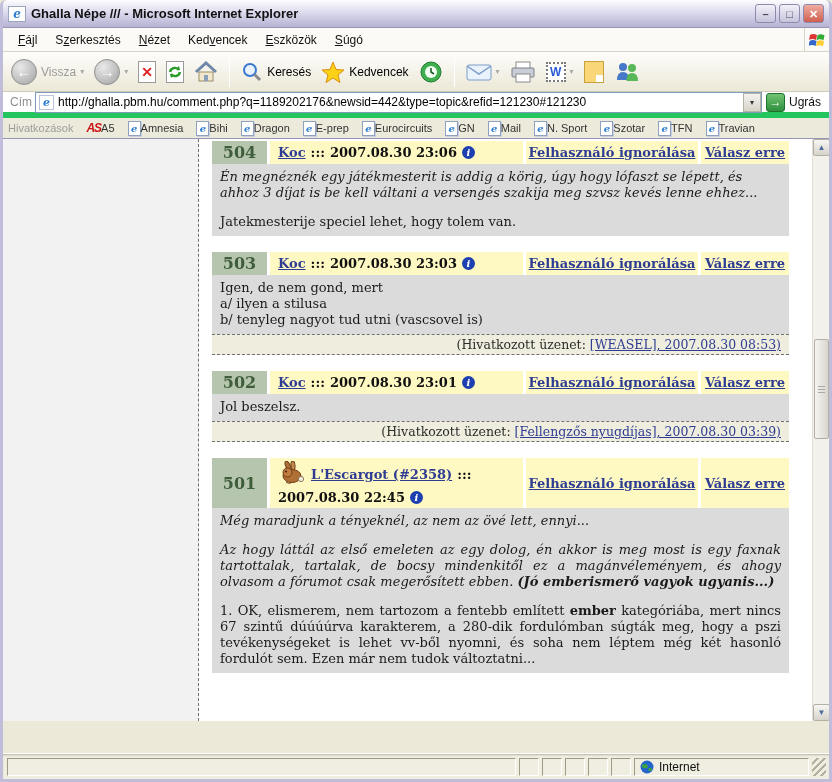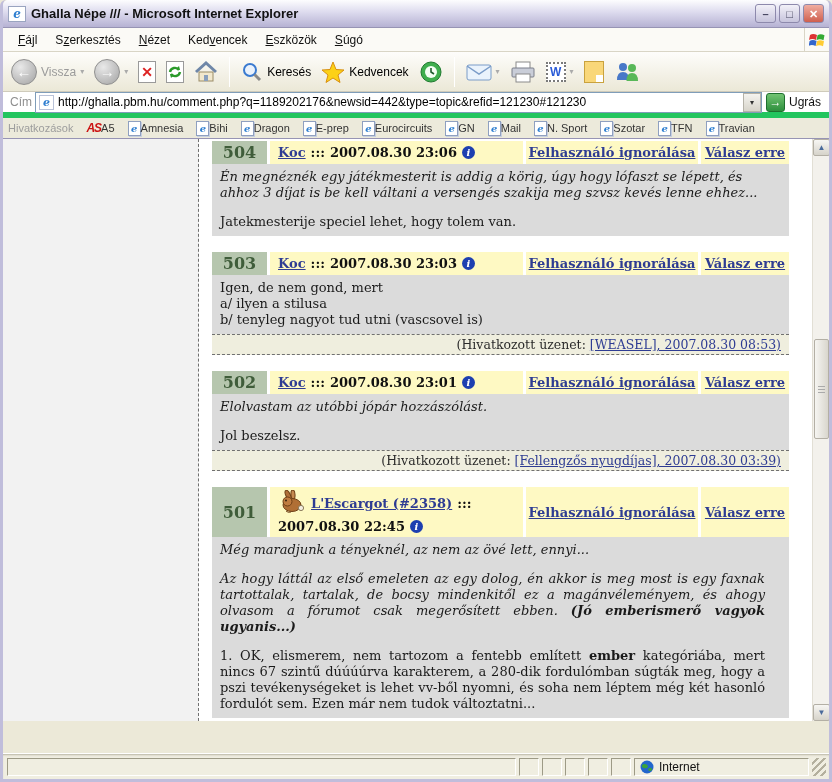--- a/index.html
+++ b/index.html
@@ -87,21 +87,21 @@
   .ignore-cell { width:172px; flex:none; justify-content:center; }
   .reply-cell { width:88px; flex:none; justify-content:center; }
   .plink { color:#2e3c93; font-weight:bold; text-decoration:underline; cursor:pointer; white-space:nowrap; }
   .hsep, .hdate { font-weight:bold; color:#111; white-space:nowrap; }
   .info-icon { width:13px; height:13px; flex:none; border-radius:50%; background:#1d3fb0; color:#fff;
     font-family:"DejaVu Serif",serif; font-style:italic; font-weight:bold; font-size:10px; line-height:13px;
     text-align:center; cursor:pointer; }
   .author2 { flex-direction:column; align-items:flex-start; justify-content:center; padding:3px 8px; gap:2px; }
   .aline { display:flex; align-items:center; gap:5px; }
   .post-body { background:#dbdbdb; padding:2px 8px 3px 8px; font-size:13px; line-height:16px; color:#1a1a1a; }
-  .post-body p { margin:3px 16px 0 0; }
+  .post-body p { margin:3px 0 0 0; }
   .post-body p + p { margin-top:13px; }
   .post-body p:last-child { margin-bottom:3px; }
   .quoted { font-style:italic; }
   .justify { text-align:justify; }
   .pre { white-space:pre-line; }
   .bi { font-weight:bold; }
   .post-quote { background:#efeede; border-top:1px dashed #707070; border-bottom:1px dashed #707070;
     padding:2px 8px; font-size:12.5px; text-align:right; color:#2b2b2b; }
   .qlink { color:#2e3c93; text-decoration:underline; cursor:pointer; margin-left:4px; }
   .smiley { display:inline-block; vertical-align:-2px; margin-left:3px; }
@@ -396,21 +396,20 @@
             <span class="info-icon">i</span>
           </div>
           <div class="hcell ignore-cell">
               <span class="plink">Felhasználó ignorálása</span>
             </div>
           <div class="hcell reply-cell">
               <span class="plink">Válasz erre</span>
             </div>
         </div>
         <div class="post-body">
-          <p class="quoted">Elolvastam az utóbbi jópár hozzászólást.</p>
           <p>Jol beszelsz.</p>
         </div>
         <div class="post-quote">
           <span>(Hivatkozott üzenet:</span><span class="qlink">[Fellengzős nyugdíjas], 2007.08.30 03:39)</span>
         </div>
       </div>
 
       <div class="post">
         <div class="post-header">
           <div class="post-num">501</div>

